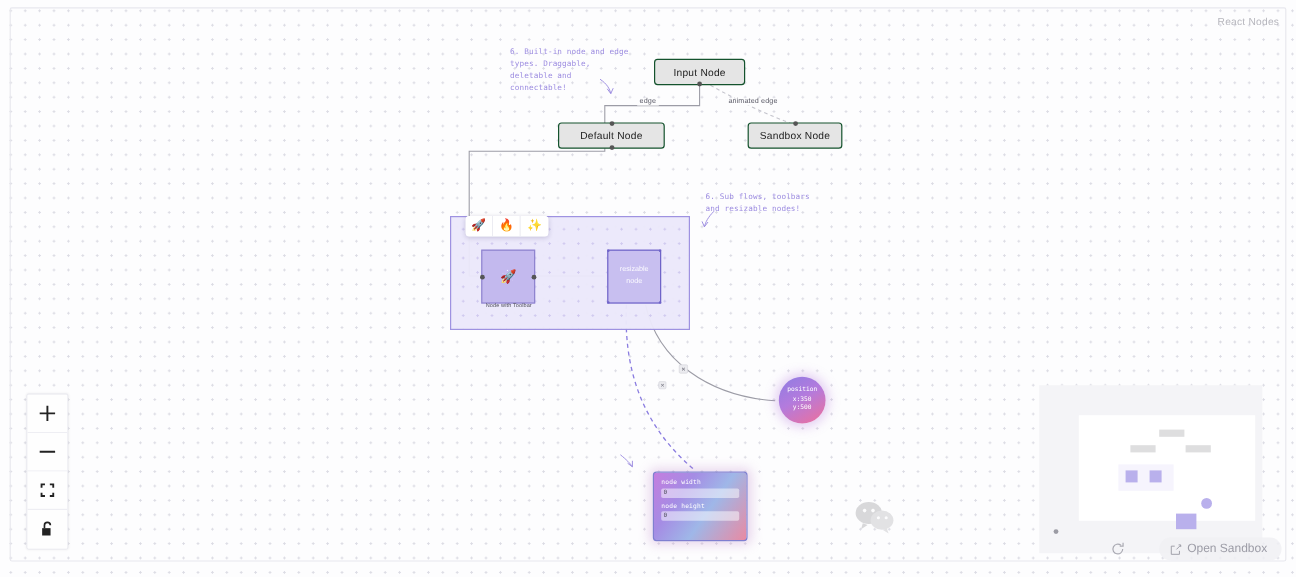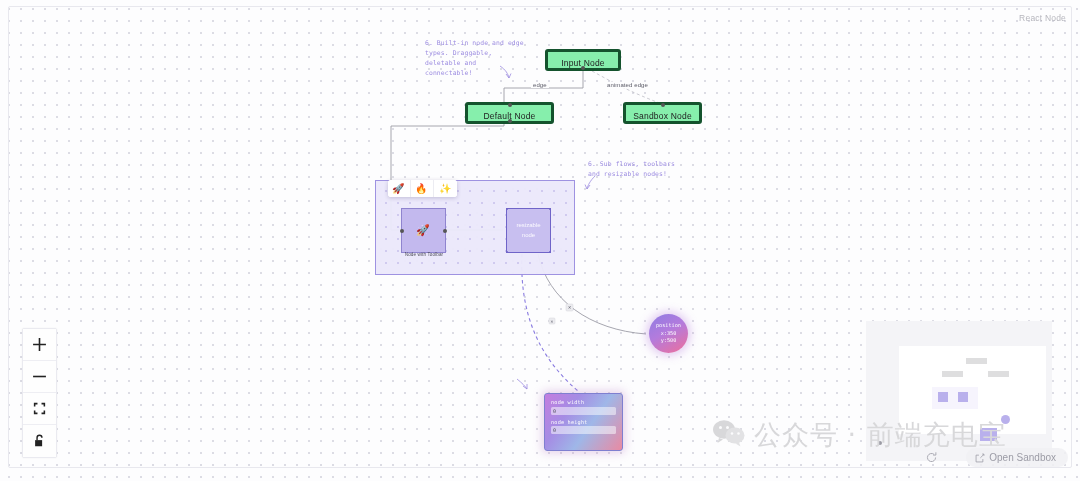--- a/index.html
+++ b/index.html
@@ -26,26 +26,26 @@
     width: 1064px; height: 462px;
     border: 1px solid #e8e8ee;
     border-radius: 2px;
     pointer-events: none;
   }
   svg.edges { position: absolute; inset: 0; width: 1080px; height: 481px; overflow: visible; }
 
   
   .node {
     position: absolute;
-    background: #86efac;
-    border: 3px solid #14532d;
+    background: #e5e5e5;
+    border: 1px solid #14532d;
     border-radius: 3px;
     font-size: 8.5px;
     color: #222;
-    display: flex; align-items: flex-end; justify-content: center;
+    display: flex; align-items: center; justify-content: center;
     letter-spacing: .2px;
   }
   .handle {
     position: absolute;
     width: 4px; height: 4px; border-radius: 50%;
     background: #555; 
   }
   .h-bot { bottom: -2px; left: 50%; margin-left: -2px; }
   .h-top { top: -2px; left: 50%; margin-left: -2px; }
   .h-left { left: -2px; top: 50%; margin-top: -2px; }
@@ -383,24 +383,23 @@
         <ellipse cx="12" cy="10.5" rx="11" ry="9.2" fill="#d8d8da"></ellipse>
         <path d="M7 19 L5.5 24 L11 20.5 Z" fill="#d8d8da"></path>
         <ellipse cx="23" cy="16.5" rx="9.5" ry="8" fill="#e2e2e4"></ellipse>
         <path d="M27 23.5 L28.5 27.5 L23.5 24.5 Z" fill="#e2e2e4"></path>
         <circle cx="8.5" cy="8.5" r="1.5" fill="#fcfcfd"></circle>
         <circle cx="15.5" cy="8.5" r="1.5" fill="#fcfcfd"></circle>
         <circle cx="20" cy="14.5" r="1.3" fill="#fcfcfd"></circle>
         <circle cx="26.5" cy="14.5" r="1.3" fill="#fcfcfd"></circle>
       </svg>
     </span>
-    <span class="wm-text">公众号 · 前端充电宝</span>
-  </div>
-
-  <div id="attribution">React Node</div>
+  </div>
+
+  <div id="attribution">React Nodes</div>
 
   <div id="sandbox-bar">
     <div class="sb-refresh">
       <svg width="13" height="13" viewBox="0 0 16 16">
         <path d="M13 8 A5 5 0 1 1 11.2 4.2" stroke="#a9a9b2" stroke-width="1.2" fill="none"></path>
         <path d="M13.4 1.6 L13.4 5 L10 5" stroke="#a9a9b2" stroke-width="1.2" fill="none"></path>
       </svg>
     </div>
     <div id="open-sandbox-button">
       <svg width="10" height="10" viewBox="0 0 14 14">

